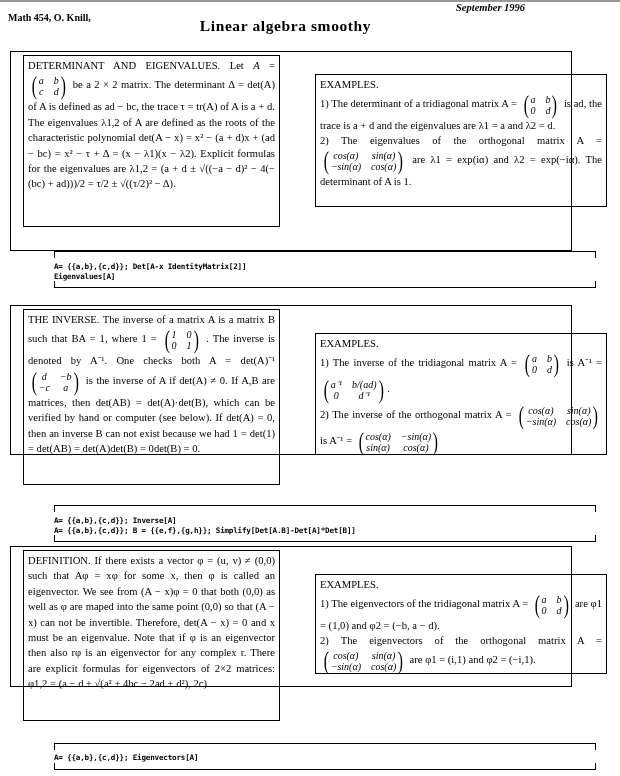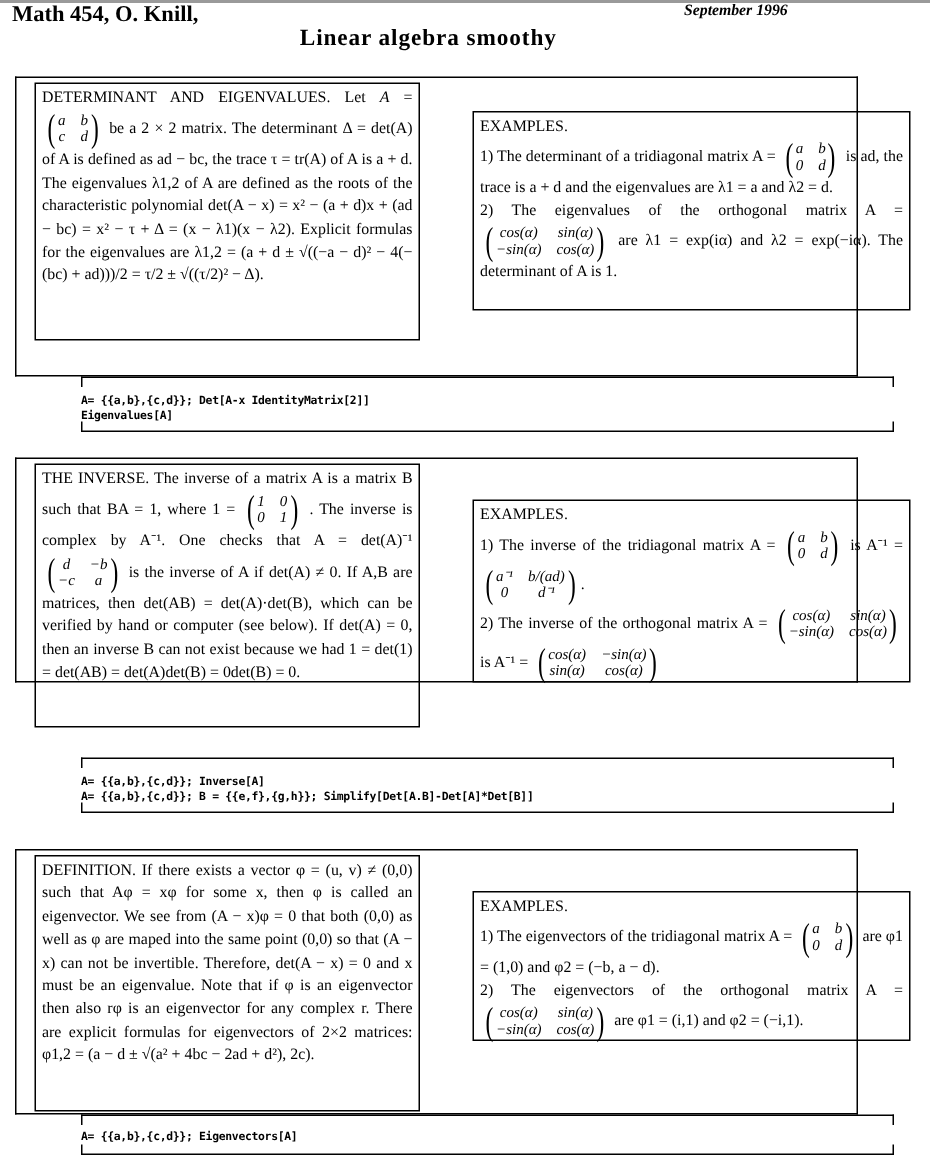--- a/index.html
+++ b/index.html
@@ -1,19 +1,19 @@
 <!DOCTYPE html>
 <html><head>
 <meta charset="utf-8">
 <style>
   html, body { margin:0; padding:0; background:#ffffff; }
   body { width:620px; height:776px; position:relative; overflow:hidden; color:#000;
          font-family:"DejaVu Serif", serif; }
   .topline { position:absolute; left:0; top:0; width:620px; height:2px; background:#9a9a9a; }
-  .hdr-left { position:absolute; left:8px; top:2px; font-size:15px; font-weight:bold; font-family:"Liberation Serif", serif; }
+  .hdr-left { position:absolute; left:8px; top:12px; font-size:10px; font-weight:bold; font-family:"Liberation Serif", serif; }
   .hdr-right { position:absolute; left:456px; top:2px; font-size:10.5px; font-family:"Liberation Serif", serif; font-weight:bold;font-style:italic; }
   .title { position:absolute; left:0; width:571px; top:17px; text-align:center; font-size:15.5px; font-weight:bold; font-family:"Liberation Serif", serif; letter-spacing:0.6px; }
 
   .frame { position:absolute; left:10px; width:562px; border:1px solid #000; border-bottom:none; box-sizing:border-box; }
   .frame .bottom { position:absolute; left:-1px; right:-1px; bottom:0; height:1px; background:#000; }
   .defbox { position:absolute; left:12px; border:1px solid #000; box-sizing:border-box; padding:2px 4px;
             font-size:10.6px; line-height:15.4px; text-align:justify; width:257px; font-family:"Liberation Serif", serif; }
   .exbox { position:absolute; border:1px solid #000; box-sizing:border-box; padding:2px 4px;
            font-size:10.6px; line-height:15px; text-align:justify; font-family:"Liberation Serif", serif;margin-left:44px; }
   .mat { display:inline-flex; align-items:center; vertical-align:middle; margin:0 2px; }
@@ -95,21 +95,21 @@
     <span class="mat">
         <span class="paren">(</span>
       <span class="mgrid">
           <span>1</span>
           <span>0</span>
           <span>0</span>
           <span>1</span>
         </span>
       <span class="paren">)</span>
       </span>
-    <span>. The inverse is complex by A⁻¹. One checks that A = det(A)⁻¹</span>
+    <span>. The inverse is denoted by A⁻¹. One checks both A = det(A)⁻¹</span>
     <span class="mat">
         <span class="paren">(</span>
       <span class="mgrid">
           <span>d</span>
           <span>−b</span>
           <span>−c</span>
           <span>a</span>
         </span>
       <span class="paren">)</span>
       </span>
@@ -163,21 +163,21 @@
       </span>
   </div>
 </div>
 <div class="cell" style="top:505px;height:37px;">
   <div class="tl"></div>
     <div class="bl"></div>
   <div class="code" style="top:11px;">A= {{a,b},{c,d}}; Inverse[A]</div>
   <div class="code" style="top:21px;">A= {{a,b},{c,d}}; B = {{e,f},{g,h}}; Simplify[Det[A.B]-Det[A]*Det[B]]</div>
 </div>
 
-<div class="frame" style="top:566px;height:177px;">
+<div class="frame" style="top:546px;height:141px;">
   <div class="bottom"></div>
   <div class="defbox" style="top:3px;height:171px;">
     <span>DEFINITION.</span>
     <span>If there exists a vector φ = (u, v) ≠ (0,0) such that Aφ = xφ for some x, then φ is called an eigenvector. We see from (A − x)φ = 0 that both (0,0) as well as φ are maped into the same point (0,0) so that (A − x) can not be invertible. Therefore, det(A − x) = 0 and x must be an eigenvalue. Note that if φ is an eigenvector then also rφ is an eigenvector for any complex r. There are explicit formulas for eigenvectors of 2×2 matrices: φ1,2 = (a − d ± √(a² + 4bc − 2ad + d²), 2c).</span>
   </div>
   <div class="exbox" style="left:260px;top:27px;width:292px;height:100px;">
     <div>EXAMPLES.</div>
     <span>1) The eigenvectors of the tridiagonal matrix A =</span>
     <span class="mat">
         <span class="paren">(</span>

